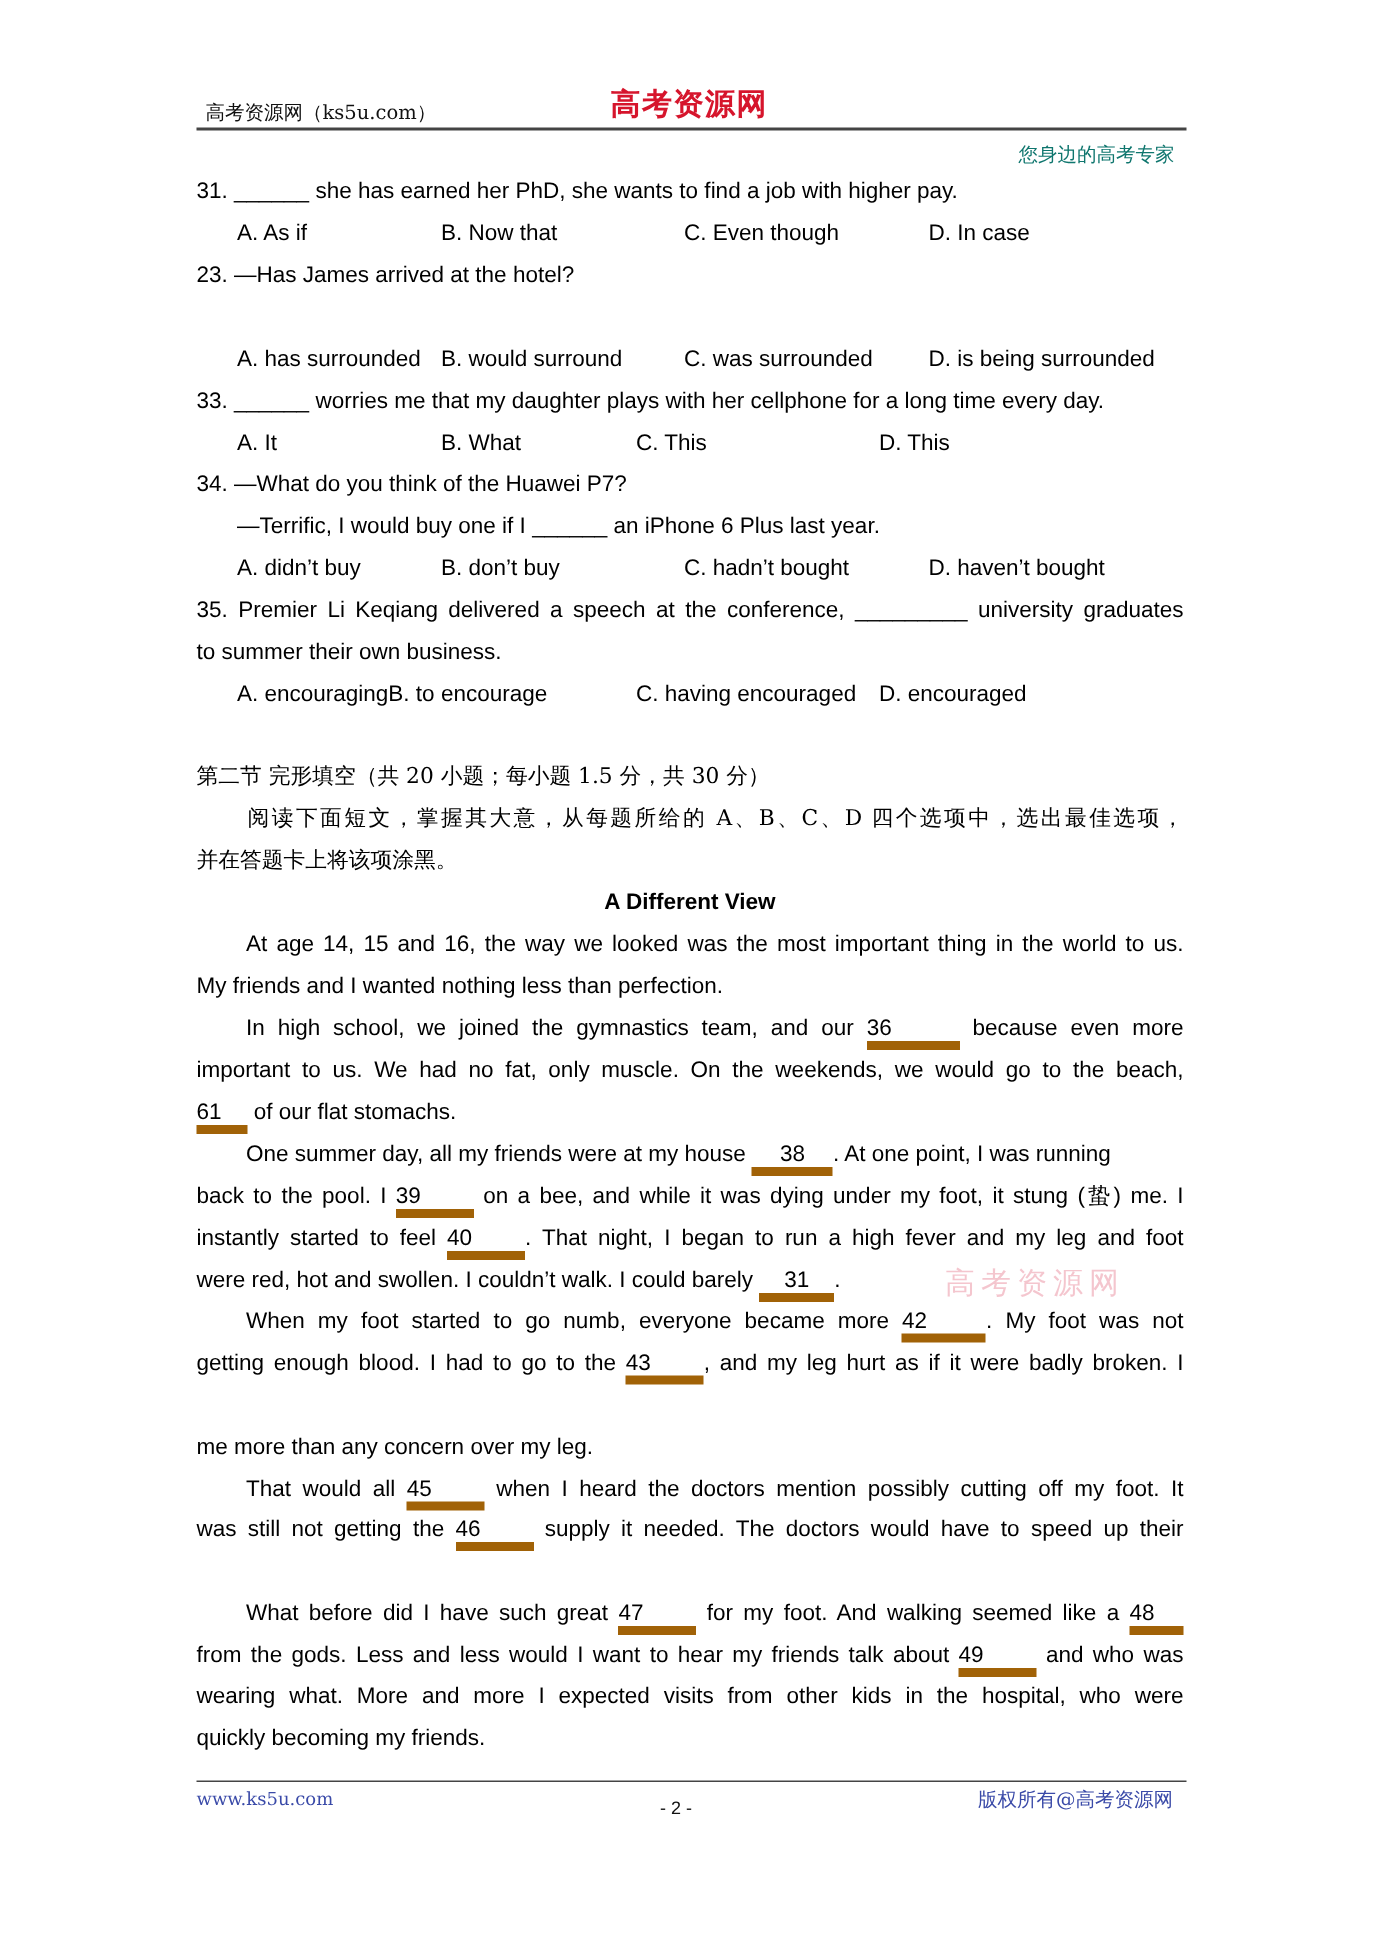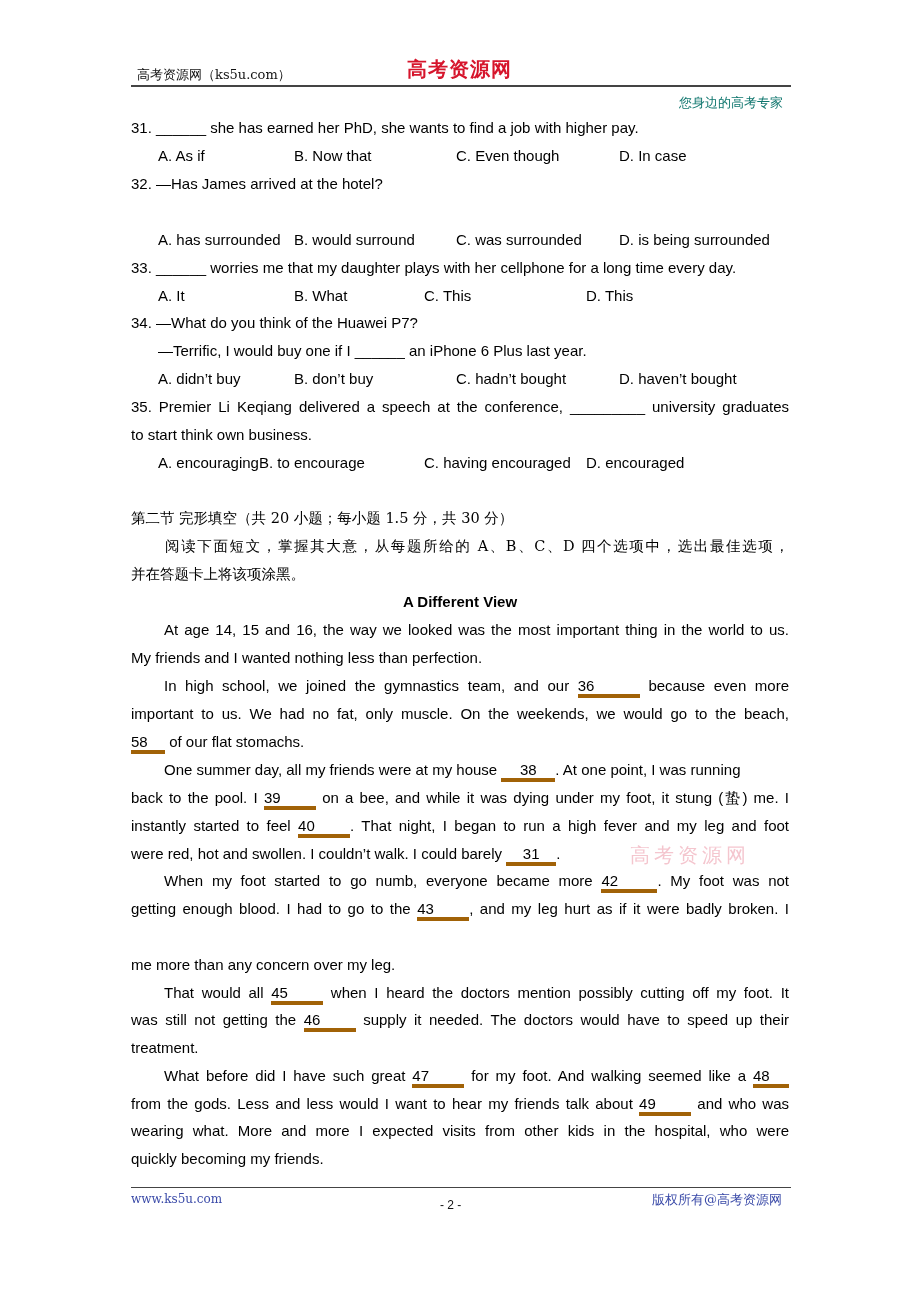--- a/index.html
+++ b/index.html
@@ -12,21 +12,21 @@
   .hdr-left { position: absolute; left: 6px; top: 10px; font-family: "DejaVu Serif", serif; font-size: 13px; color: #111; }
   .hdr-logo { position: absolute; left: 276px; top: 0px; font-family: "DejaVu Serif", serif; font-size: 20px; font-weight: bold; color: #d6152c; letter-spacing: 1px; }
   .hdr-right { position: absolute; right: 8px; top: 10px; font-family: "DejaVu Serif", serif; font-size: 13px; color: #0f766e; margin-top: 28px; }
   .hdr-rule { position: absolute; left: 131px; top: 85px; width: 660px; height: 2px; background: #444; }
 
   
   .ln { position: absolute; left: 131px; width: 658px; font-size: 15px; line-height: 20px; white-space: nowrap; font-family: "Liberation Sans", sans-serif; }
   .ind1 { left: 158px; }
   .just { text-align: justify; text-align-last: justify; }
   .opt { position: absolute; font-size: 15px; line-height: 20px; white-space: nowrap; }
-  .blank { display: inline-block; border-bottom: 4px solid #a16207; line-height: 16px; text-align: center; }
+  .blank { display: inline-block; border-bottom: 6px solid #a16207; line-height: 16px; text-align: center; }
   .cn { font-family: "DejaVu Serif", serif; font-size: 14.5px; }
   .title { position: absolute; left: 131px; width: 658px; text-align: center; font-weight: bold; font-size: 15px; line-height: 20px; }
 
   .watermark { position: absolute; left: 630px; top: 842px; font-family: "DejaVu Serif", serif; font-size: 20px; color: #f2b8c3; letter-spacing: 4px; opacity: 0.8; }
 
   
   .ftr-rule { position: absolute; left: 131px; top: 1187px; width: 660px; height: 1px; background: #444; }
   .ftr-left { position: absolute; left: 131px; top: 1192px; font-family: "DejaVu Serif", serif; font-size: 12px; color: #3a4aa8; }
   .ftr-center { position: absolute; left: 440px; top: 1198px; font-size: 12px; color: #111; }
   .ftr-right { position: absolute; right: 138px; top: 1191px; font-family: "DejaVu Serif", serif; font-size: 13px; color: #3a4aa8; }
@@ -46,21 +46,21 @@
   <div class="ln" style="top:118px">
     <span>31. </span><span>______</span><span> she has earned her PhD, she wants to find a job with higher pay.</span>
   </div>
   <div>
     <span class="opt" style="left:158px;top:146px">A. As if</span>
     <span class="opt" style="left:294px;top:146px">B. Now that</span>
     <span class="opt" style="left:456px;top:146px">C. Even though</span>
     <span class="opt" style="left:619px;top:146px">D. In case</span>
   </div>
 
-  <div class="ln" style="top:174px">32. —Has James arrived at the hotel?</div>
+  <div class="ln" style="top:174px">23. —Has James arrived at the hotel?</div>
   <div>
     <span class="opt" style="left:158px;top:230px">A. has surrounded</span>
     <span class="opt" style="left:294px;top:230px">B. would surround</span>
     <span class="opt" style="left:456px;top:230px">C. was surrounded</span>
     <span class="opt" style="left:619px;top:230px">D. is being surrounded</span>
   </div>
 
   <div class="ln" style="top:258px">
     <span>33. </span><span>______</span><span> worries me that my daughter plays with her cellphone for a long time every day.</span>
   </div>
@@ -78,21 +78,21 @@
   <div>
     <span class="opt" style="left:158px;top:369px">A. didn’t buy</span>
     <span class="opt" style="left:294px;top:369px">B. don’t buy</span>
     <span class="opt" style="left:456px;top:369px">C. hadn’t bought</span>
     <span class="opt" style="left:619px;top:369px">D. haven’t bought</span>
   </div>
 
   <div class="ln just" style="top:397px">
     <span>35. Premier Li Keqiang delivered a speech at the conference, </span><span>_________</span><span> university graduates</span>
   </div>
-  <div class="ln" style="top:425px">to start think own business.</div>
+  <div class="ln" style="top:425px">to summer their own business.</div>
   <div>
     <span class="opt" style="left:158px;top:453px">A. encouragingB. to encourage</span>
     <span class="opt" style="left:424px;top:453px">C. having encouraged</span>
     <span class="opt" style="left:586px;top:453px">D. encouraged</span>
   </div>
 
   <div class="ln cn" style="top:508px">第二节  完形填空（共 20 小题；每小题 1.5 分，共 30 分）</div>
   <div class="ln cn just" style="top:536px;left:165px;width:624px">阅读下面短文，掌握其大意，从每题所给的 A、B、C、D 四个选项中，选出最佳选项，</div>
   <div class="ln cn" style="top:564px">并在答题卡上将该项涂黑。</div>
   <div class="title" style="top:592px">A Different View</div>
@@ -100,21 +100,21 @@
   <div class="ln just" style="top:620px;left:164px;width:625px">At age 14, 15 and 16, the way we looked was the most important thing in the world to us.</div>
   <div class="ln" style="top:648px">My friends and I wanted nothing less than perfection.</div>
 
   <div class="ln just" style="top:676px;left:164px;width:625px">
     <span>In high school, we joined the gymnastics team, and our</span>
     <span class="blank" style="width:62px">36</span>
     <span>because even more</span>
   </div>
   <div class="ln just" style="top:704px">important to us. We had no fat, only muscle. On the weekends, we would go to the beach,</div>
   <div class="ln" style="top:732px">
-    <span class="blank" style="width:34px;text-align:left">58</span>
+    <span class="blank" style="width:34px;text-align:left">61</span>
     <span>of our flat stomachs.</span>
   </div>
 
   <div class="ln" style="top:760px;left:164px;width:625px">
     <span>One summer day, all my friends were at my house</span>&nbsp;<span class="blank" style="width:54px">38</span><span>. At one point, I was running</span>
   </div>
   <div class="ln just" style="top:788px">
     <span>back to the pool. I</span>
     <span class="blank" style="width:52px">39</span>
     <span>on a bee, and while it was dying under my foot, it stung (蛰) me. I</span>
@@ -141,21 +141,20 @@
   <div class="ln just" style="top:983px;left:164px;width:625px">
     <span>That would all</span>
     <span class="blank" style="width:52px">45</span>
     <span>when I heard the doctors mention possibly cutting off my foot. It</span>
   </div>
   <div class="ln just" style="top:1010px">
     <span>was still not getting the</span>
     <span class="blank" style="width:52px">46</span>
     <span>supply it needed. The doctors would have to speed up their</span>
   </div>
-  <div class="ln" style="top:1038px">treatment.</div>
 
   <div class="ln just" style="top:1066px;left:164px;width:625px">
     <span>What before did I have such great</span>
     <span class="blank" style="width:52px">47</span>
     <span>for my foot. And walking seemed like a</span>
     <span class="blank" style="width:36px;text-align:right">48</span>
   </div>
   <div class="ln just" style="top:1094px">
     <span>from the gods. Less and less would I want to hear my friends talk about</span>
     <span class="blank" style="width:52px">49</span>

